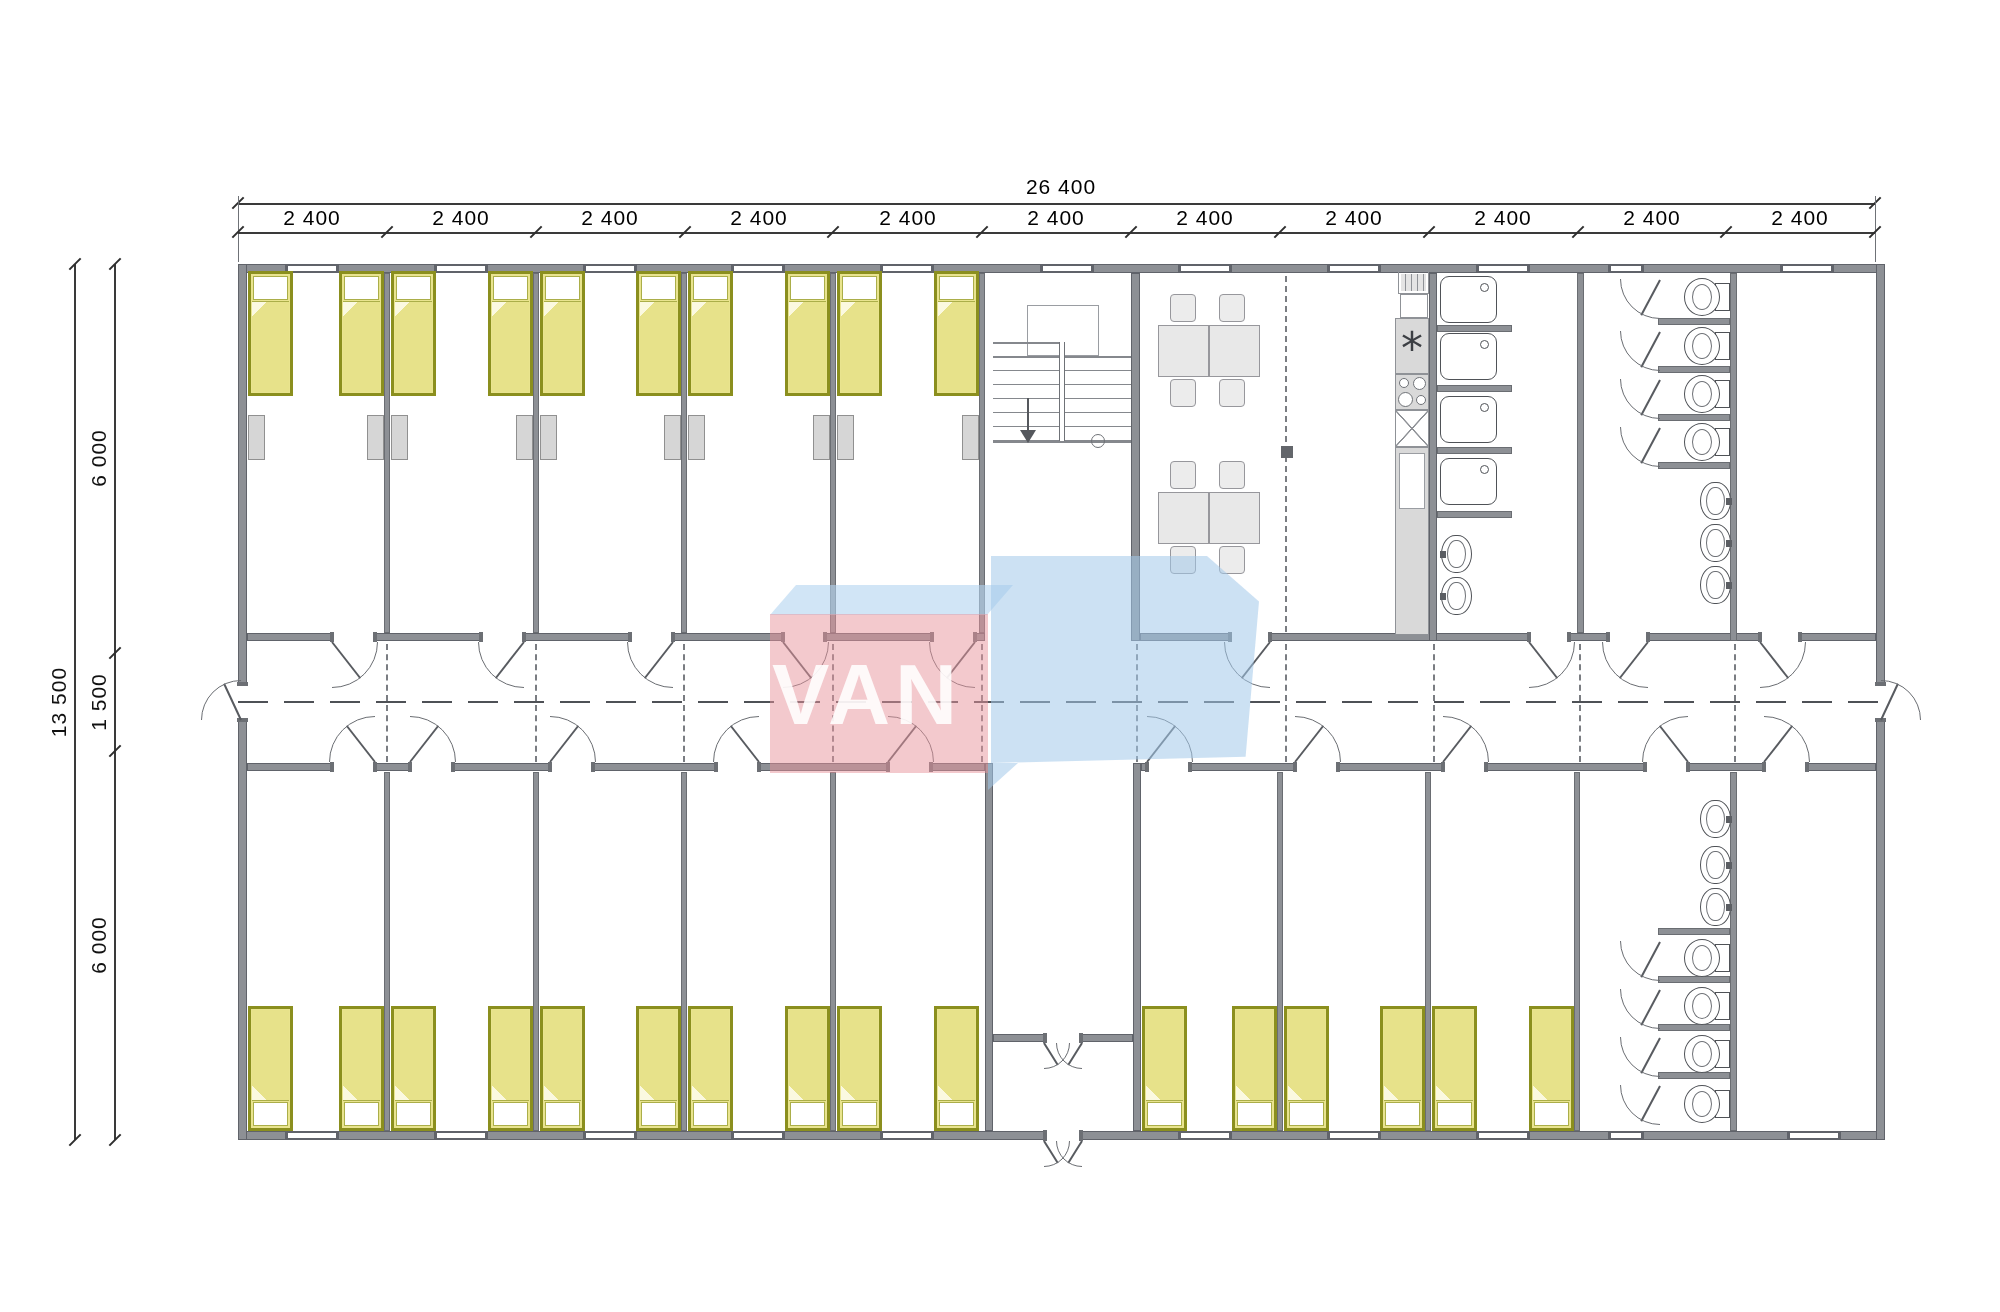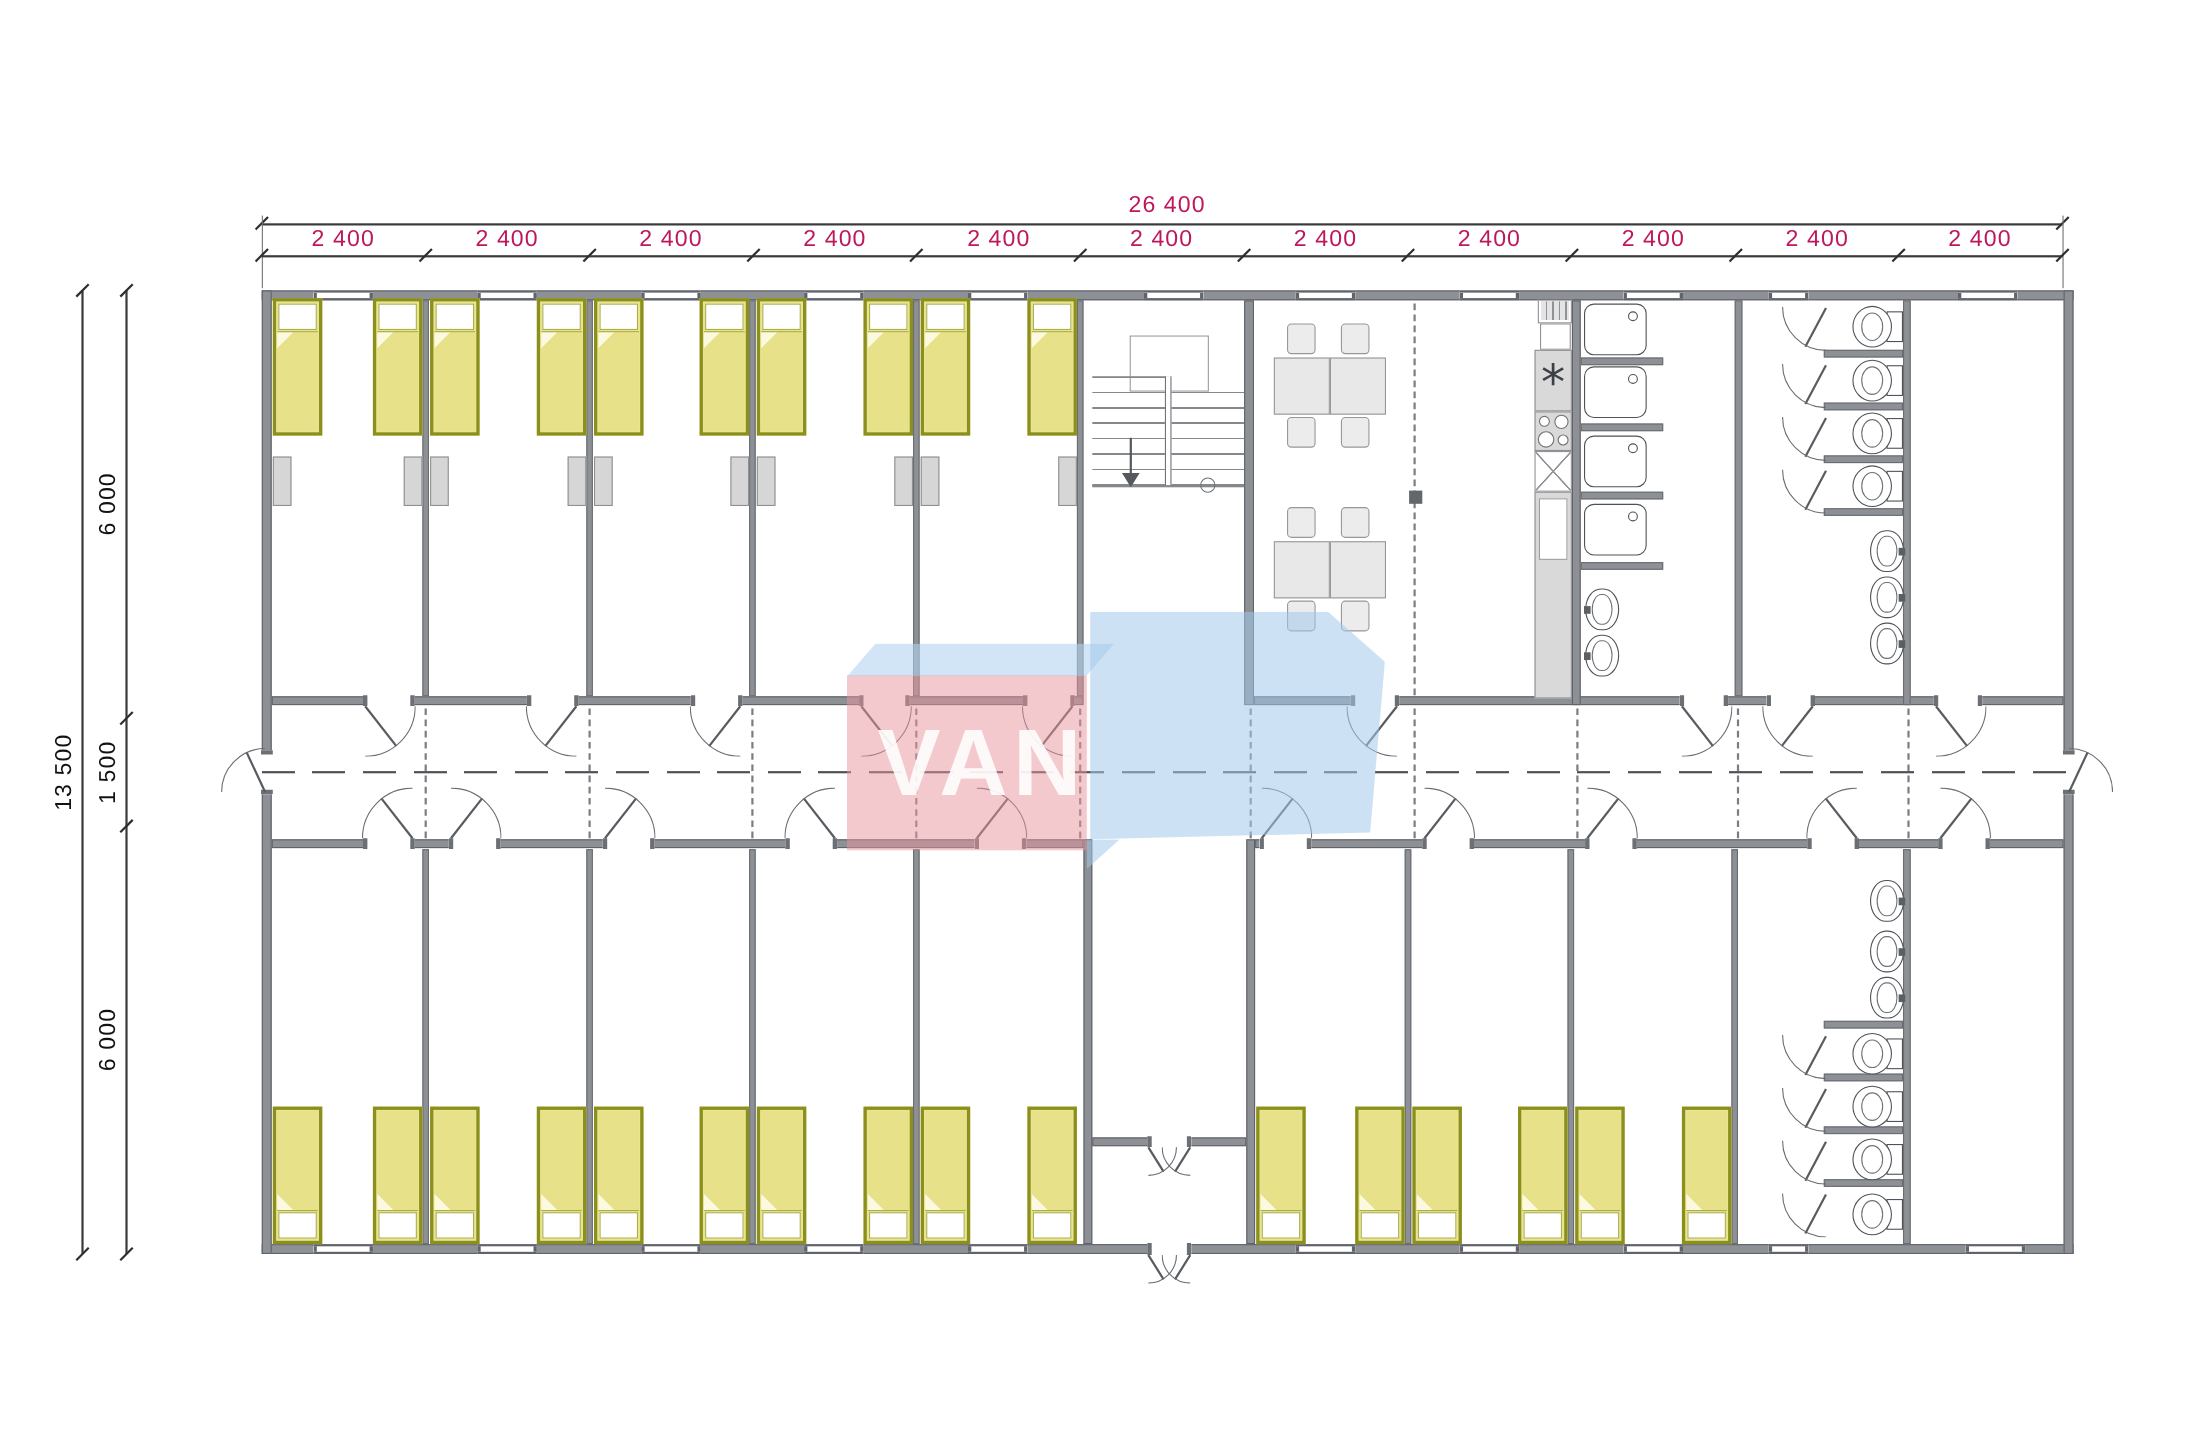--- a/index.html
+++ b/index.html
@@ -58,28 +58,28 @@
         background-image:linear-gradient(to top right,transparent 48%,#8f9297 49% 51%,transparent 52%),
                          linear-gradient(to bottom right,transparent 48%,#8f9297 49% 51%,transparent 52%)}
   .rack{background:#e4e4e4;border:1px solid #8f9297;
         background-image:repeating-linear-gradient(90deg,#8f9297 0 1.5px,transparent 1.5px 6px);background-clip:content-box;padding:2px}
   .burner{position:absolute;border:1.5px solid #6f7277;border-radius:50%;background:#fff}
   .star{font:400 44px/36px "DejaVu Sans",sans-serif;color:#3c3f44;text-align:center}
   
   .dline{background:#3a3a3a}
   .slash{width:16px;height:2px;background:#2e2e2e;transform:rotate(-45deg)}
   .etick{background:#6f7277}
-  .dlab{font:400 21px/1.05 "Liberation Sans",sans-serif;color:#be185d;text-align:center;letter-spacing:1px;white-space:nowrap}
+  .dlab{font:400 21px/1.05 "Liberation Sans",sans-serif;color:#000000;text-align:center;letter-spacing:1px;white-space:nowrap}
   .vlab{font:400 21px/1.05 "Liberation Sans",sans-serif;color:#111;text-align:center;letter-spacing:1px;
         white-space:nowrap;width:92px;transform:rotate(-90deg)}
   
   .lg-pink{background:rgba(232,148,156,.5)}
   .lg-band{background:rgba(178,211,240,.6)}
   .lg-blue{background:rgba(163,200,233,.55)}
-  .lg-txt{font:800 86px/1 "Liberation Sans",sans-serif;color:rgba(255,255,255,.88);letter-spacing:5px;text-align:right}
+  .lg-txt{font:800 86px/1 "Liberation Sans",sans-serif;color:rgba(255,255,255,.88);letter-spacing:5px;text-align:left}
 </style>
 </head>
 <body>
 
 <div id="stage">
 
   <div class="a dlab" style="left:1021px;top:176px;width:80px">26 400</div>
   <div class="a dline" style="left:238px;top:203px;width:1637px;height:1.5px"></div>
   <div class="a slash" style="left:230px;top:202px"></div>
   <div class="a slash" style="left:1867px;top:202px"></div>

